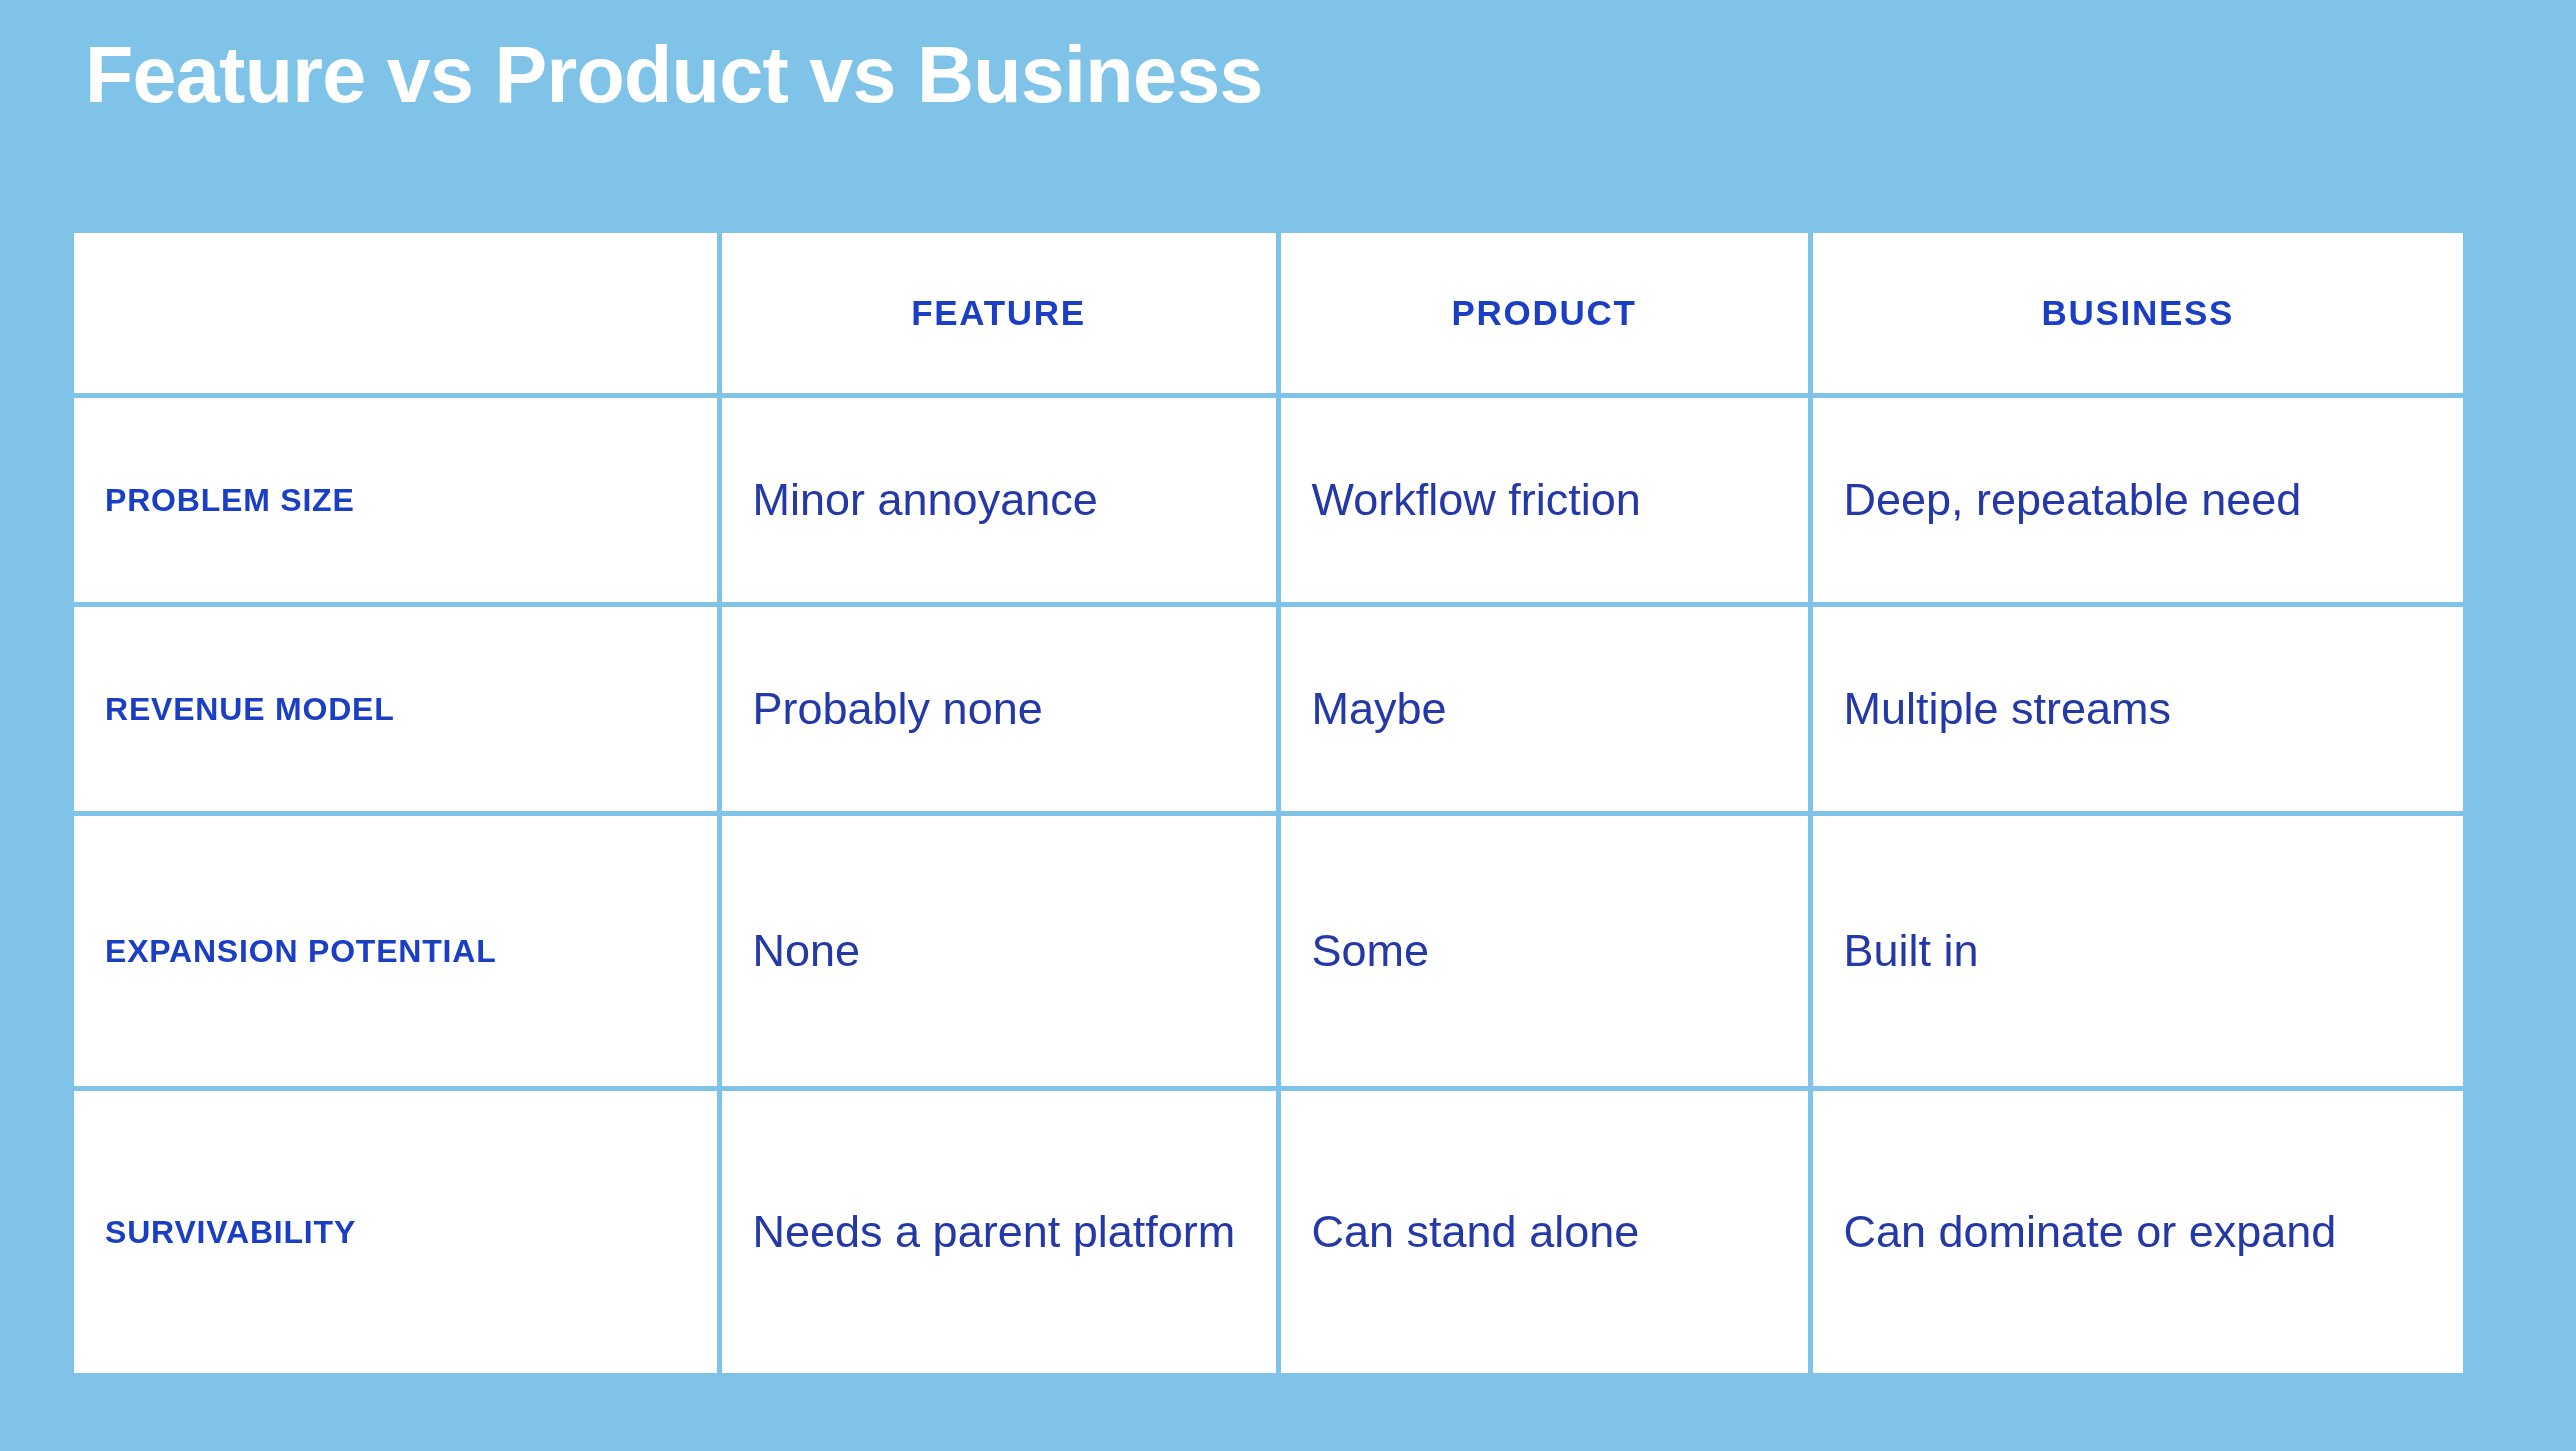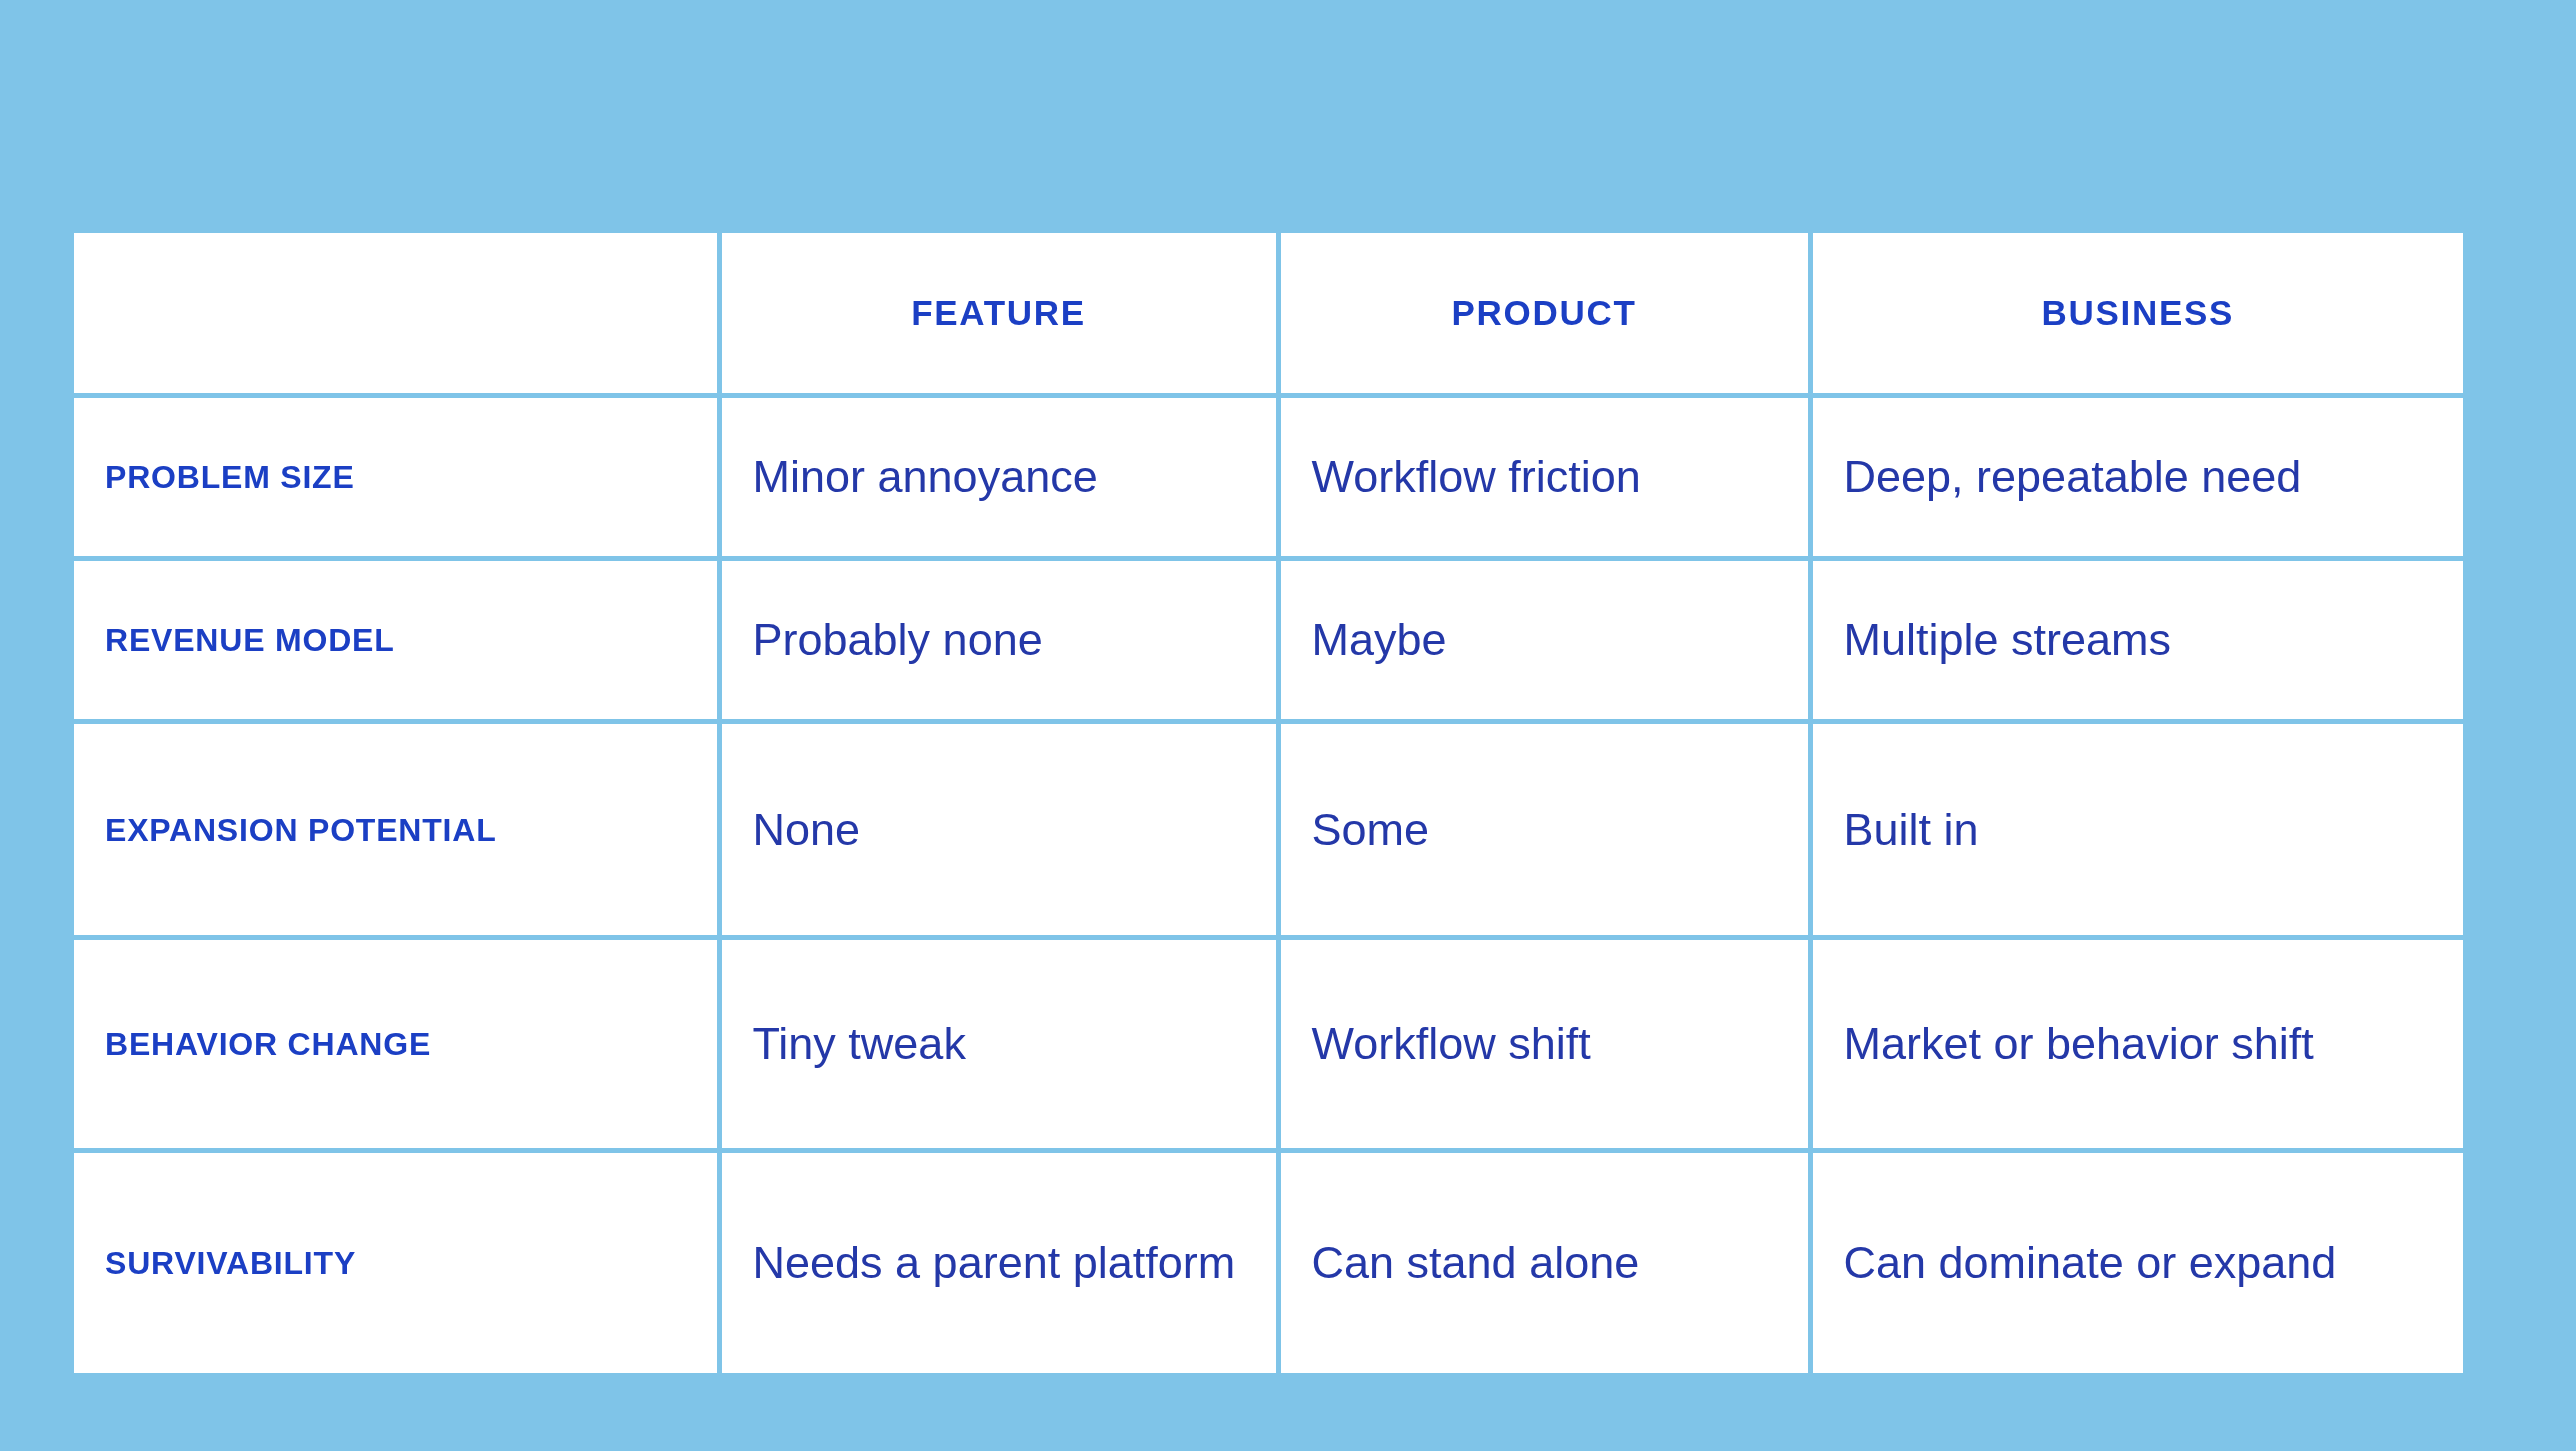--- a/index.html
+++ b/index.html
@@ -108,20 +108,21 @@
   .r-2 td { height: 157px; }
   .r-3 td { height: 209px; }
   .r-4 td { height: 207px; }
   .r-5 td { height: 218px; margin-left: 16px; }
 </style>
 </head>
 <body>
 
 <div class="page">
 
+  <div class="page-title">Feature vs Product vs Business</div>
 
   <div class="table-wrap">
     <table class="cmp-table">
       <colgroup>
         <col class="c-label">
         <col class="c-a">
         <col class="c-b">
         <col class="c-c">
       </colgroup>
       <thead>
@@ -144,26 +145,20 @@
           <td class="cell-value">Probably none</td>
           <td class="cell-value">Maybe</td>
           <td class="cell-value">Multiple streams</td>
         </tr>
         <tr class="r-3">
           <td class="row-label">EXPANSION POTENTIAL</td>
           <td class="cell-value">None</td>
           <td class="cell-value">Some</td>
           <td class="cell-value">Built in</td>
         </tr>
-        <tr class="r-4">
-          <td class="row-label">BEHAVIOR CHANGE</td>
-          <td class="cell-value">Tiny tweak</td>
-          <td class="cell-value">Workflow shift</td>
-          <td class="cell-value">Market or behavior shift</td>
-        </tr>
         <tr class="r-5">
           <td class="row-label">SURVIVABILITY</td>
           <td class="cell-value">Needs a parent platform</td>
           <td class="cell-value">Can stand alone</td>
           <td class="cell-value">Can dominate or expand</td>
         </tr>
       </tbody>
     </table>
   </div>
 

